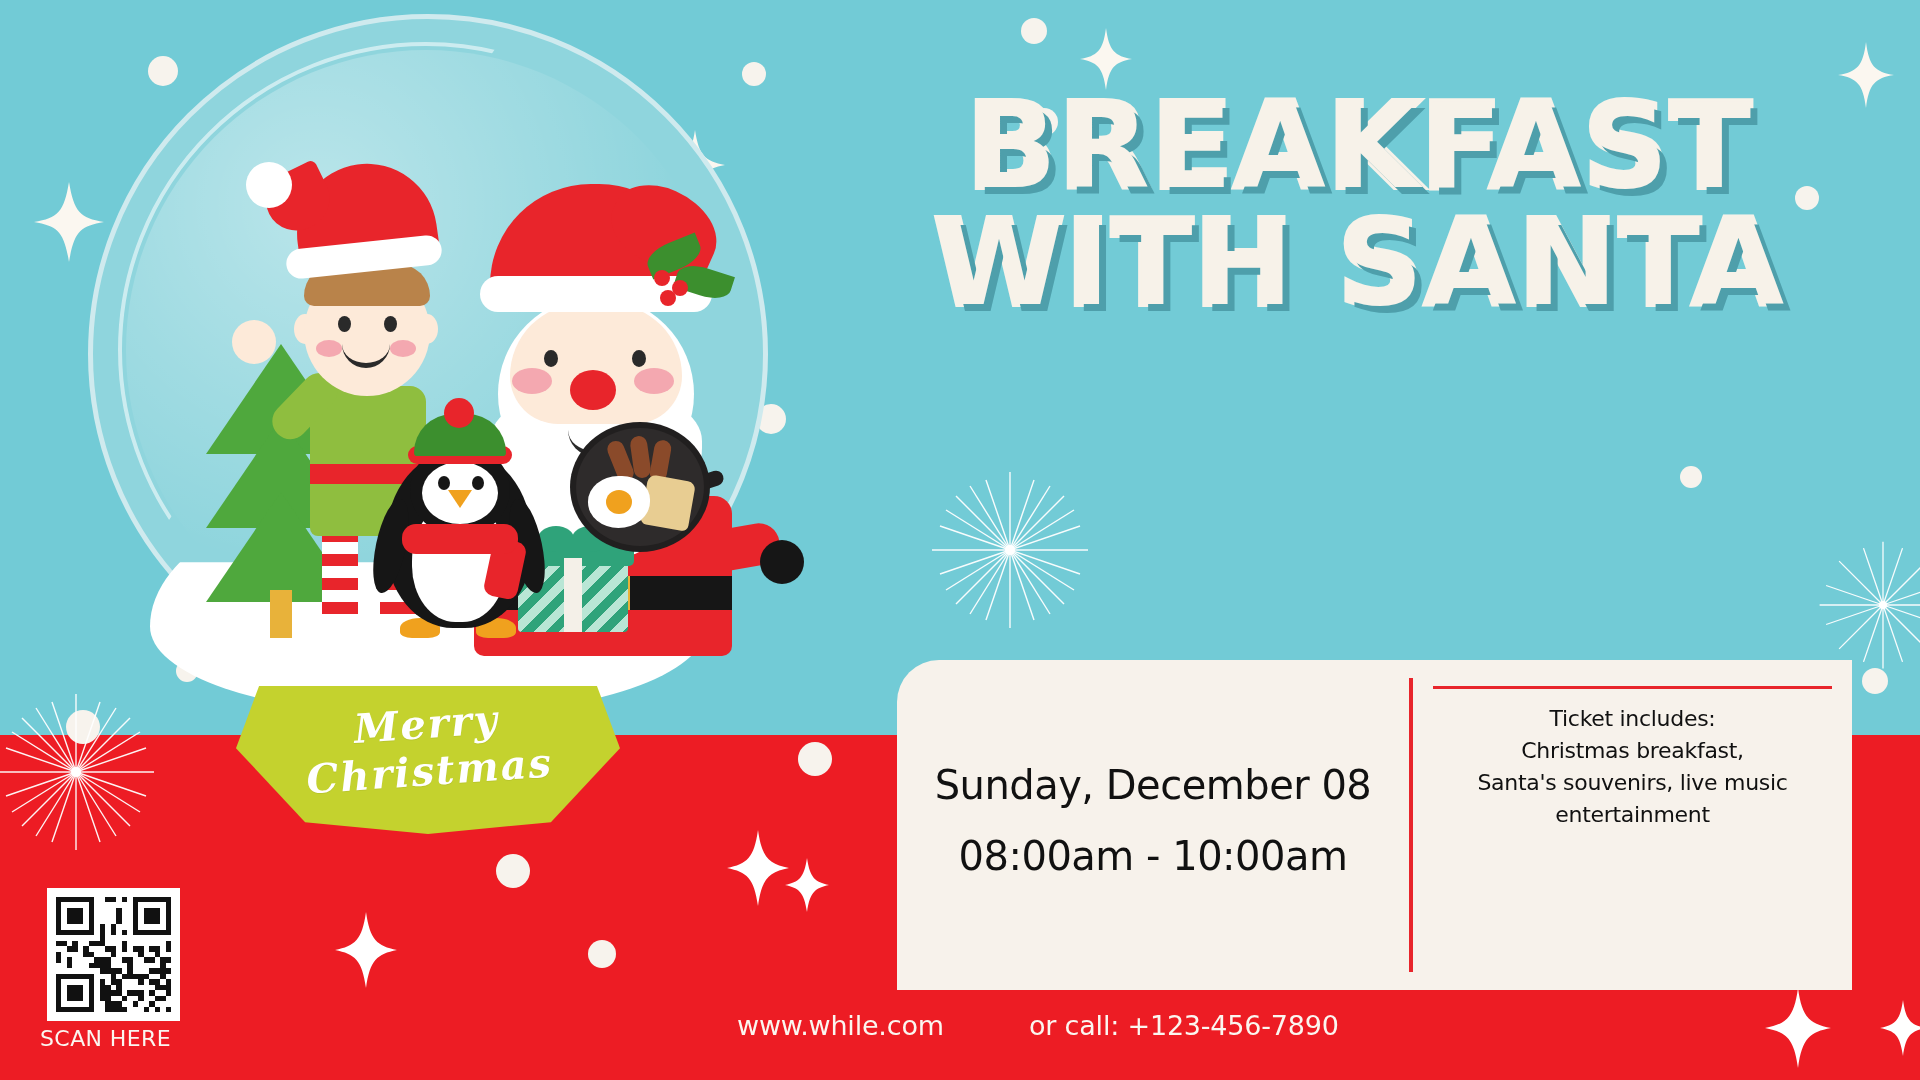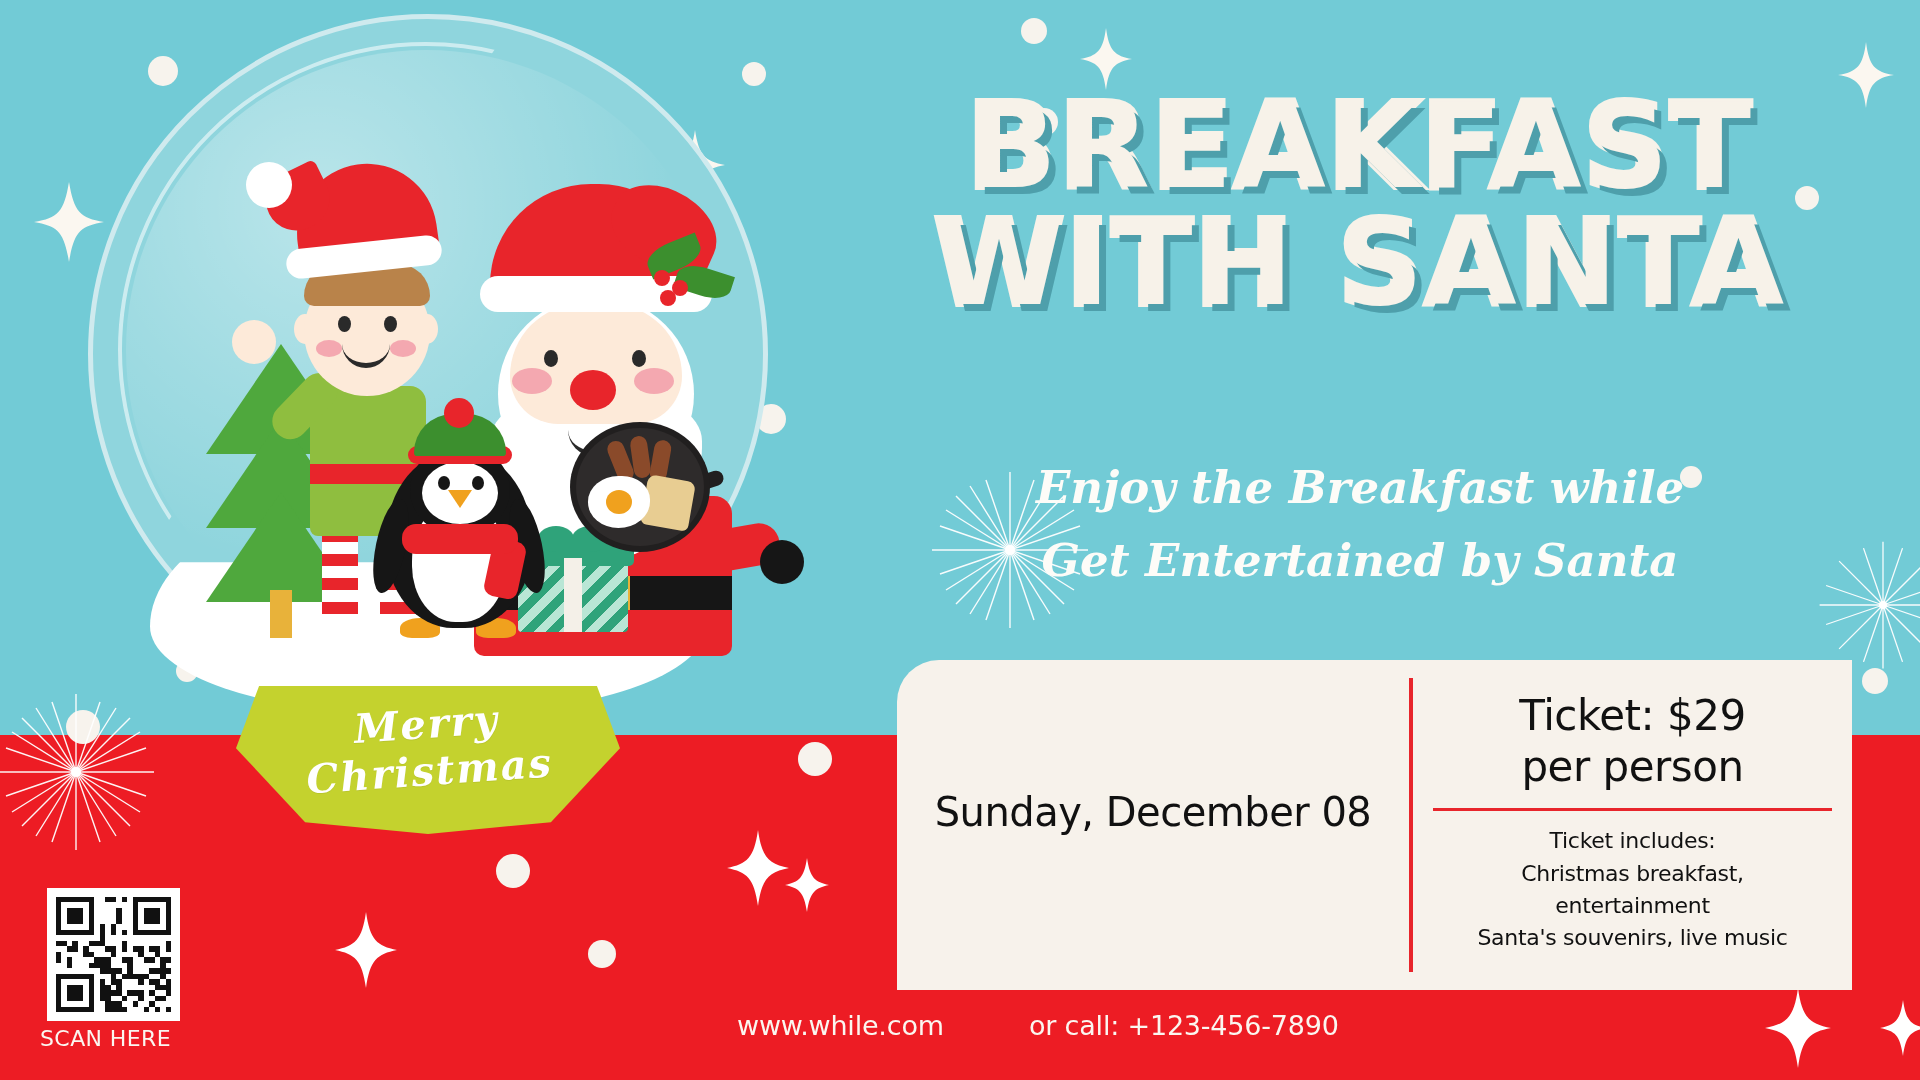--- a/index.html
+++ b/index.html
@@ -520,45 +520,38 @@
 
     <div class="globe-base"></div>
     <div class="globe-base-text">Merry Christmas</div>
   </div>
 
   <div class="headline">
     <span class="l1">BREAKFAST</span>
     <span class="l2">WITH SANTA</span>
   </div>
 
-  <div class="subhead">
-    <span>Enjoy the Breakfast while</span>
-    <span>Get Entertained by Santa</span>
-  </div>
 
   <div class="card">
     <div class="card-left">
       <div class="ev-date">Sunday, December 08</div>
       <div class="ev-venue">
+        <span>08:00am - 10:00am</span>
       </div>
     </div>
 
     <div class="card-divider"></div>
 
     <div class="card-right">
-      <div class="ticket-price">
-        <span>Ticket: $29</span>
-        <span>per person</span>
-      </div>
       <div class="price-rule"></div>
       <div class="ticket-includes">
         <span>Ticket includes:</span>
         <span>Christmas breakfast,</span>
+        <span>Santa's souvenirs, live music</span>
         <span>entertainment</span>
-        <span>Santa's souvenirs, live music</span>
       </div>
     </div>
   </div>
 
   <div class="qr">
     <div class="qr-grid" id="qrGrid">
         <i class="on"></i>
         <i class="on"></i>
         <i class="on"></i>
         <i class="on"></i>

